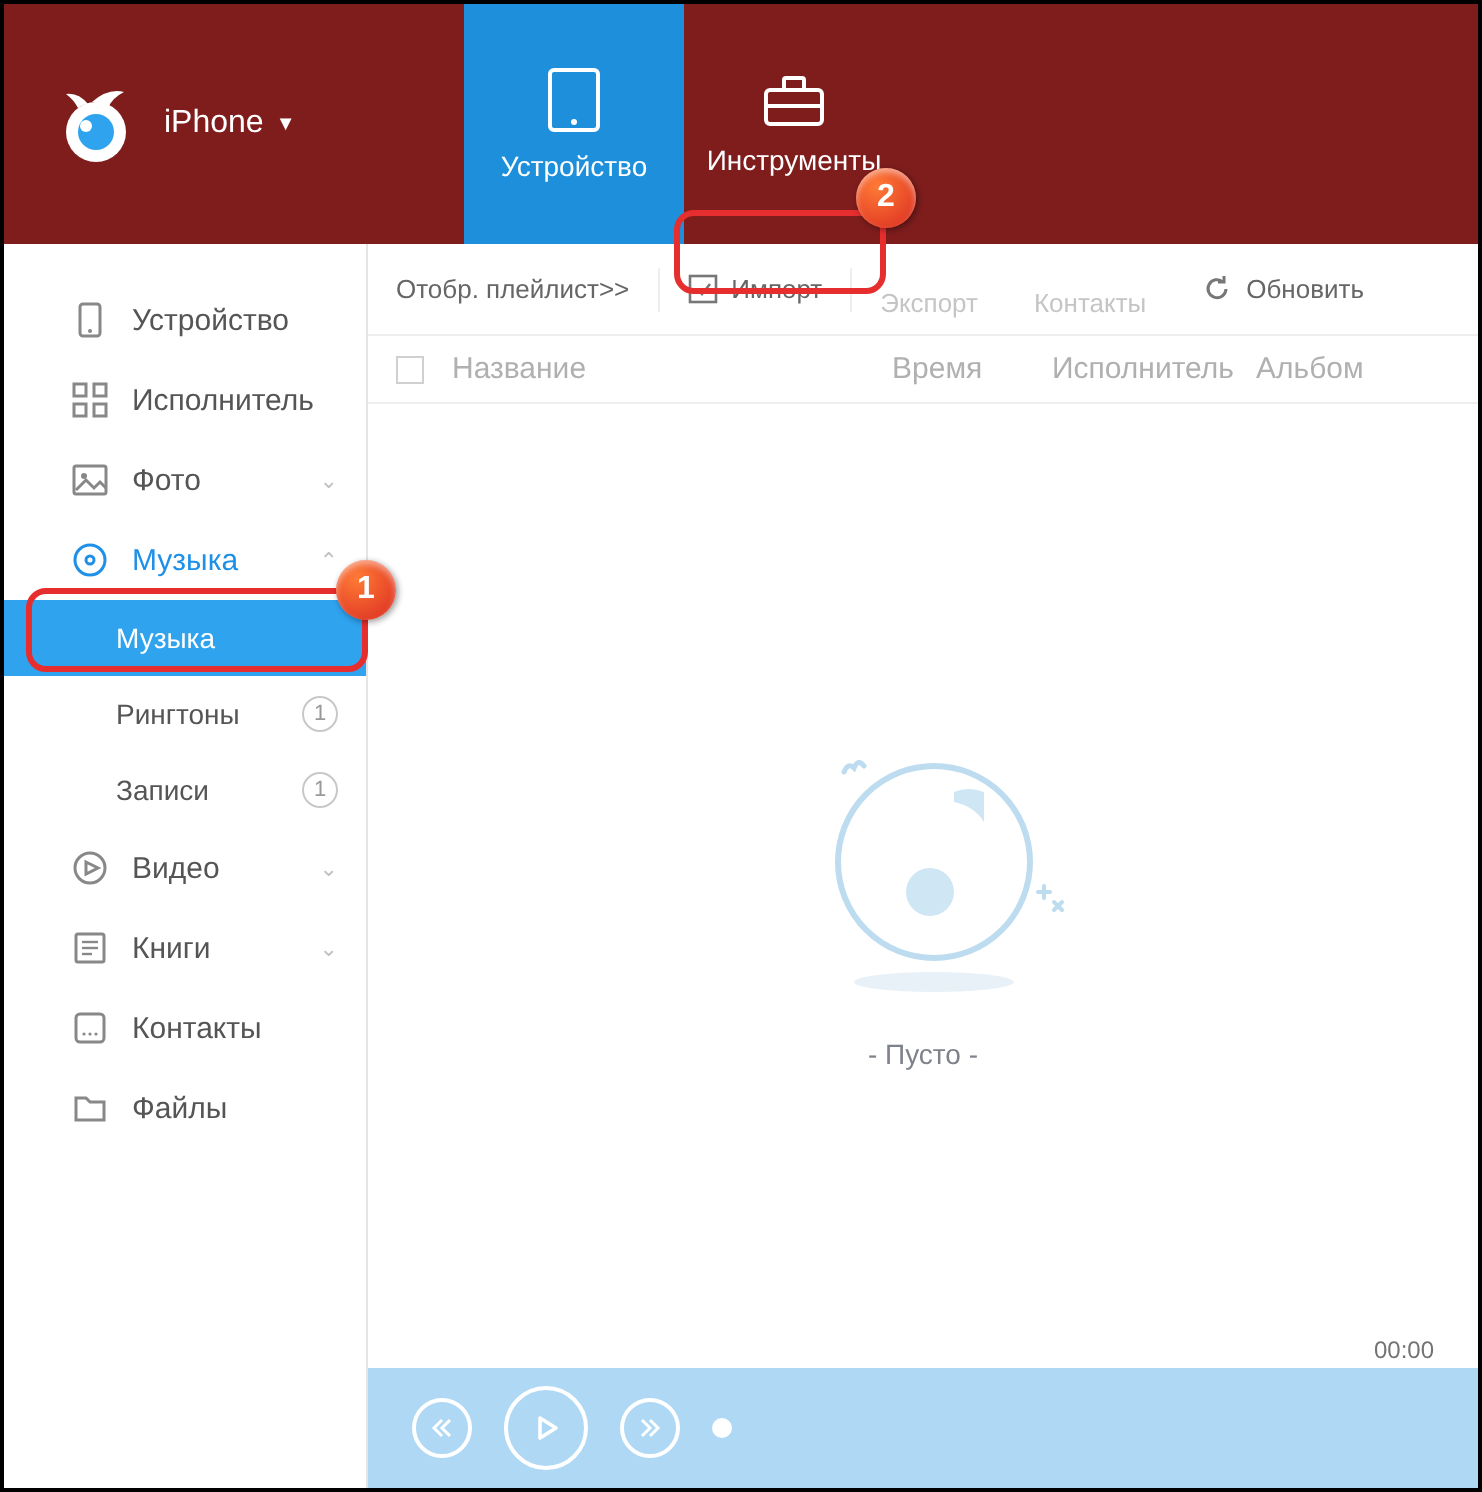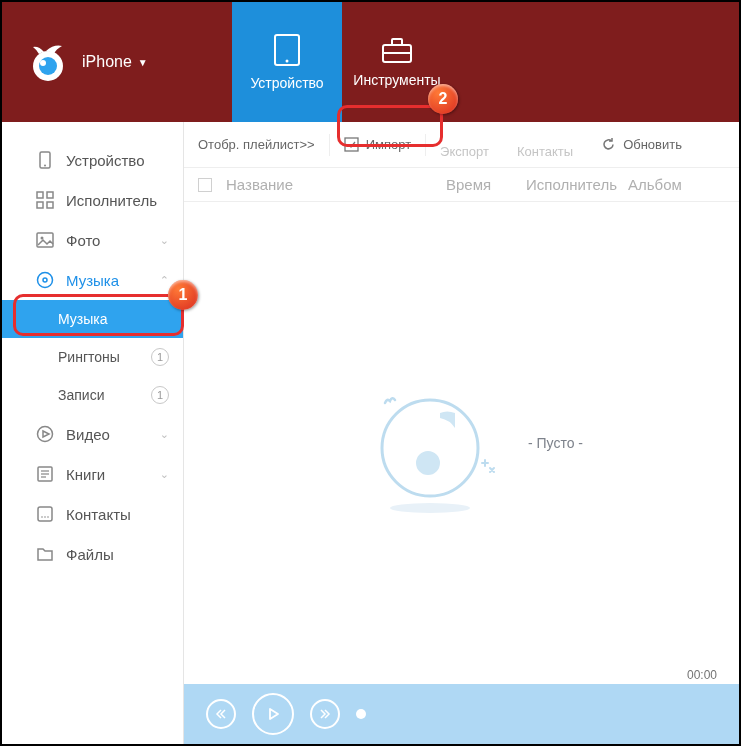--- a/index.html
+++ b/index.html
@@ -42,21 +42,21 @@
   .tb-btn.dis { color: #C5C5C5; flex-direction: column; }
   .tb-sep { width: 1px; height: 22px; background: #EEE; }
   .col-head { height: 34px; border-bottom: 1px solid #EEE; display: flex; align-items: center; font-size: 15px; color: #B0B0B0; padding-left: 14px; gap: 0; }
   .chk { width: 14px; height: 14px; border: 1px solid #D0D0D0; margin-right: 14px; flex: 0 0 14px; }
   .col { overflow: hidden; white-space: nowrap; }
   .c-name { flex: 0 0 220px; }
   .c-time { flex: 0 0 80px; }
   .c-artist { flex: 0 0 102px; }
   .c-album { flex: 1; }
 
-  .empty { flex: 1; display: flex; flex-direction: row; align-items: center; justify-content: center; color: #8DA6B8; gap: 18px; }
+  .empty { flex: 1; display: flex; flex-direction: column; align-items: center; justify-content: center; color: #8DA6B8; gap: 18px; }
   .empty-text { font-size: 14px; color: #7D828B; }
 
   
   .player { height: 60px; background: #AFD8F4; display: flex; align-items: center; padding: 0 22px; color: #fff; gap: 16px; position: relative; }
   .pbtn { border: 2px solid #fff; border-radius: 50%; display: flex; align-items: center; justify-content: center; cursor: pointer; background: transparent; }
   .pbtn.sm { width: 30px; height: 30px; font-size: 12px; }
   .pbtn.lg { width: 42px; height: 42px; font-size: 14px; }
   .prog { flex: 1; position: relative; height: 4px; }
   .prog-dot { position: absolute; left: 0; top: -3px; width: 10px; height: 10px; background: #fff; border-radius: 50%; }
   .tcur, .ttot { font-size: 12px; color: #E8F4FD; }

